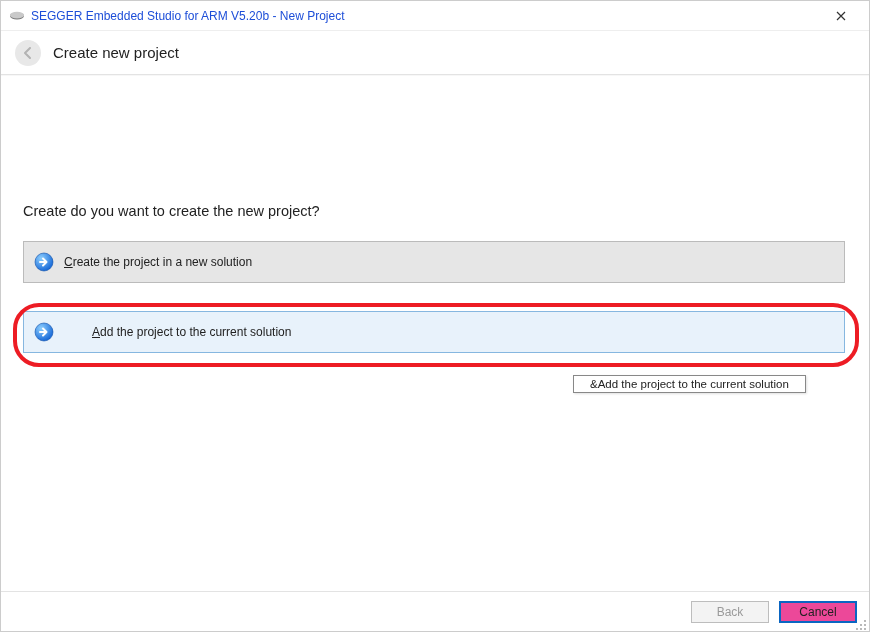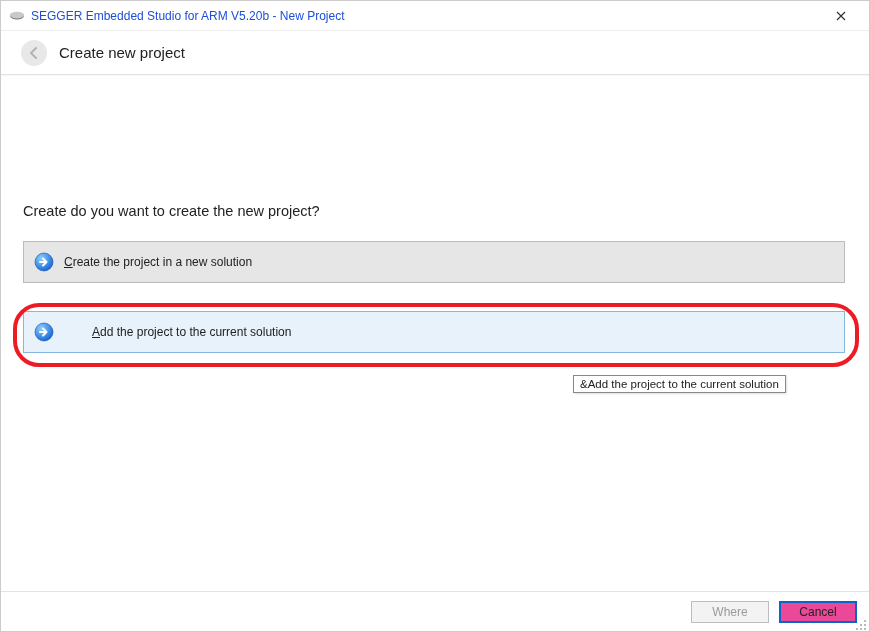--- a/index.html
+++ b/index.html
@@ -34,21 +34,21 @@
   width: 40px; height: 30px;
   display: flex; align-items: center; justify-content: center;
   font-size: 14px;
   color: #333;
   cursor: pointer;
 }
 .header {
   height: 44px;
   display: flex;
   align-items: center;
-  padding: 0 20px;
+  padding: 0 14px;
   border-bottom: 1px solid #e3e3e3;
   box-shadow: 0 1px 0 rgba(0,0,0,0.03);
 }
 .header .back-circle {
   width: 26px; height: 26px;
   border-radius: 50%;
   background: #e8e8e8;
   display: flex; align-items: center; justify-content: center;
   margin-right: 12px;
 }
@@ -104,21 +104,21 @@
   top: 302px;
   pointer-events: none;
 }
 .tooltip {
   position: absolute;
   left: 572px;
   top: 374px;
   background: #fff;
   border: 1px solid #888;
   font-size: 11.5px;
-  padding: 2px 6px;
+  padding: 2px 16px;
   color: #222;
   box-shadow: 1px 1px 2px rgba(0,0,0,0.12);
 }
 .footer {
   position: absolute;
   bottom: 0; left: 0; right: 0;
   height: 40px;
   border-top: 1px solid #e3e3e3;
   display: flex;
   align-items: center;
@@ -207,21 +207,21 @@
     </span>
     <span class="label"><span class="und">A</span><span>dd the project to the current solution</span></span>
   </div>
 </div>
 
 <div class="highlight-ring"></div>
 
 <div class="tooltip">&amp;Add the project to the current solution</div>
 
 <div class="footer">
-  <div class="btn disabled">Where</div>
+  <div class="btn disabled">Back</div>
   <div class="btn primary">Cancel</div>
 </div>
 
 <div class="resize-grip">
   <svg width="12" height="12" viewBox="0 0 12 12">
     <circle cx="10" cy="2" r="0.9" fill="#999"></circle>
     <circle cx="10" cy="6" r="0.9" fill="#999"></circle>
     <circle cx="6" cy="6" r="0.9" fill="#999"></circle>
     <circle cx="10" cy="10" r="0.9" fill="#999"></circle>
     <circle cx="6" cy="10" r="0.9" fill="#999"></circle>

